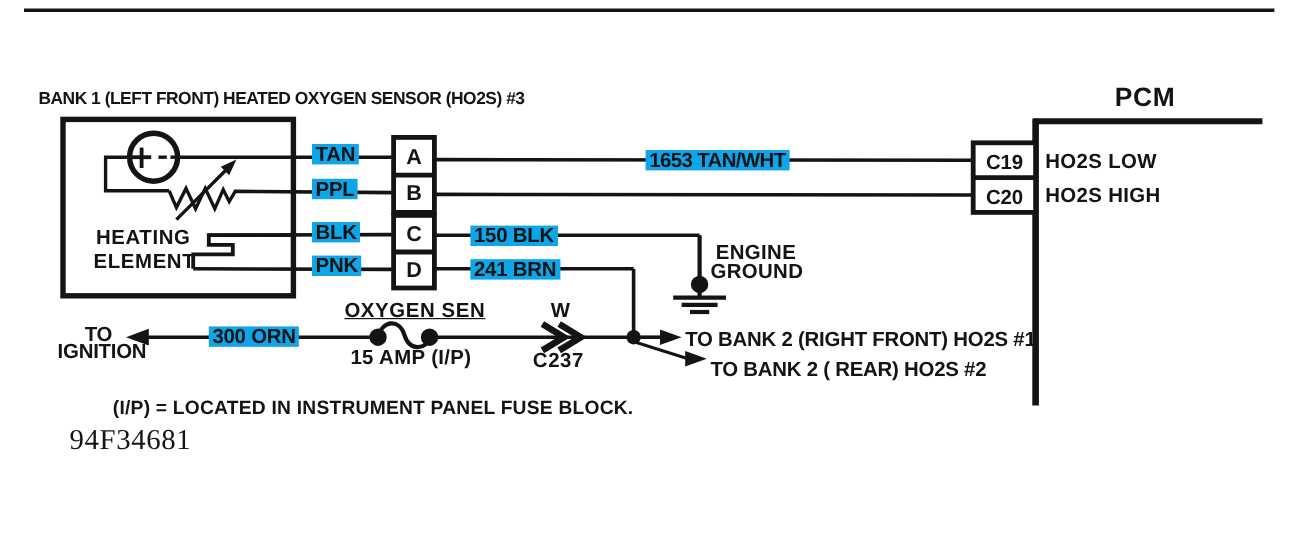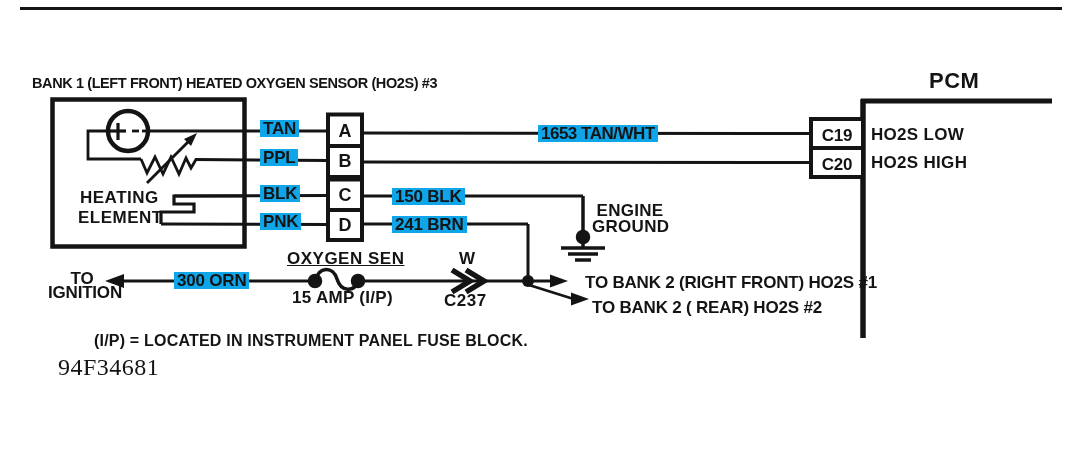--- a/index.html
+++ b/index.html
@@ -131,19 +131,19 @@
   <div class="lbl" style="left:871px;top:154px;letter-spacing:0.3px;">HO2S HIGH</div>
 
   <div class="lbl ctr" style="left:60px;top:270px;width:44px;">TO</div>
   <div class="lbl ctr" style="left:40px;top:284px;width:90px;">IGNITION</div>
   <div class="lbl onwire" style="left:174px;top:272px;">300 ORN</div>
   <div class="lbl" style="left:287px;top:250px;letter-spacing:0.5px;text-decoration:underline;">OXYGEN SEN</div>
   <div class="lbl" style="left:292px;top:289px;letter-spacing:0.3px;">15 AMP (I/P)</div>
   <div class="lbl" style="left:459px;top:250px;">W</div>
   <div class="lbl" style="left:444px;top:292px;letter-spacing:0.5px;">C237</div>
 
-  <div class="lbl" style="left:571px;top:274px;margin-left:14px;">TO BANK 2 (RIGHT FRONT) HO2S #1</div>
+  <div class="lbl" style="left:571px;top:274px;">TO BANK 2 (RIGHT FRONT) HO2S #1</div>
   <div class="lbl" style="left:592px;top:299px;">TO BANK 2 ( REAR) HO2S #2</div>
 
   <div class="lbl foot" style="left:94px;top:333px;">(I/P) = LOCATED IN INSTRUMENT PANEL FUSE BLOCK.</div>
   <div class="lbl figid" style="left:58px;top:355px;">94F34681</div>
 
 </div>
 
 </body></html>

